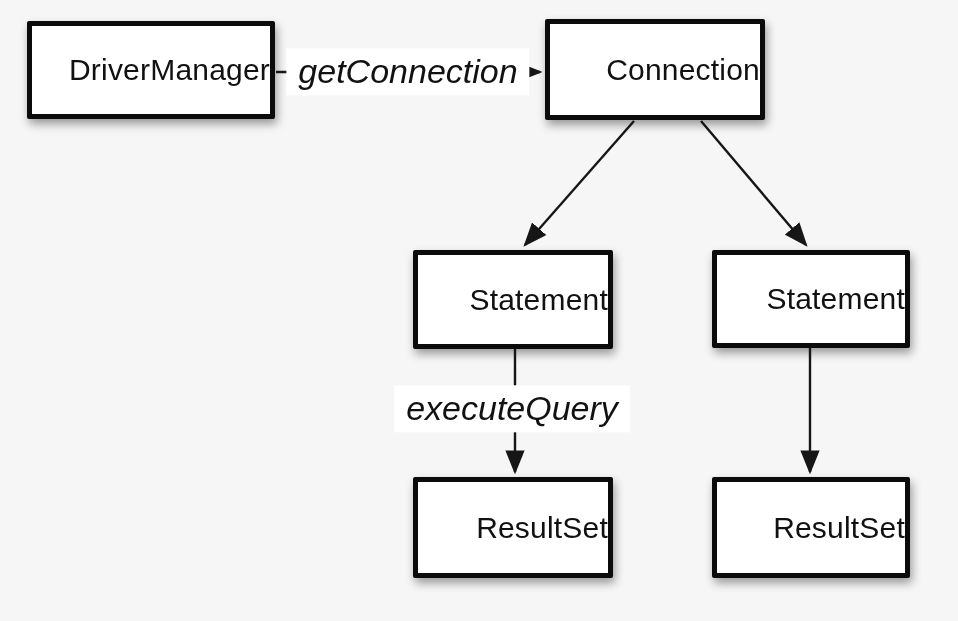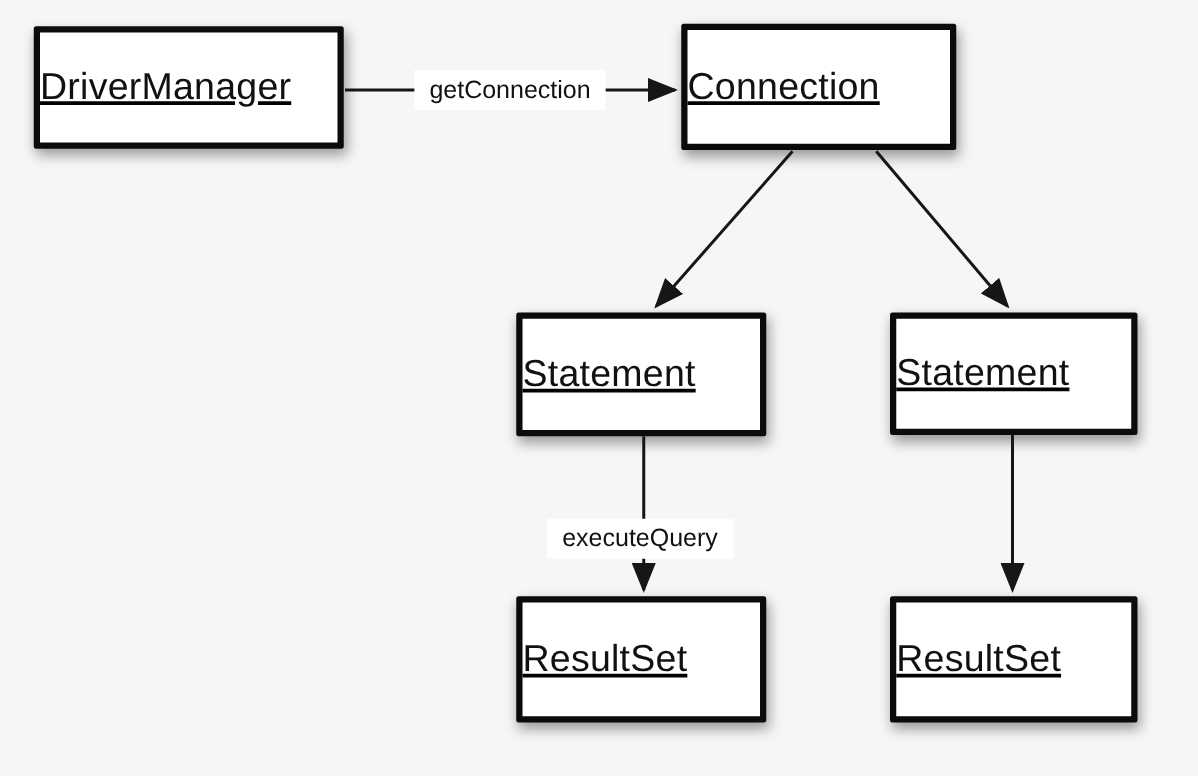--- a/index.html
+++ b/index.html
@@ -17,23 +17,22 @@
   }
   .node {
     position: absolute;
     box-sizing: border-box;
     background: var(--node-fill, #ffffff);
     border: 5px solid var(--node-border, #0b0b0b);
     border-radius: 2px;
     box-shadow: 2px 5px 10px rgba(0,0,0,0.38);
     display: flex;
     align-items: center;
-    justify-content: flex-start;
+    justify-content: flex-end;
     z-index: 1;
-    text-decoration: underline;
   }
   .node-label {
     font-size: 30px;
     color: var(--text, #111111);
     letter-spacing: 0.2px;
     white-space: nowrap;
   }
   #node-drivermanager   { left: 27px;  top: 21px;  width: 248px; height: 98px; }
   #node-connection      { left: 545px; top: 19px;  width: 220px; height: 101px; }
   #node-statement-left  { left: 413px; top: 250px; width: 200px; height: 99px; }
@@ -51,29 +50,30 @@
   .edge-line {
     stroke: var(--edge, #161616);
     stroke-width: 2.4;
     fill: none;
   }
   .edge-label {
     position: absolute;
     transform: translate(-50%, -50%);
     background: var(--label-bg, #ffffff);
     color: var(--text, #111111);
-    font-size: 20px;
+    font-size: 34px;
+    font-style: italic;
     padding: 5px 12px;
     white-space: nowrap;
     z-index: 3;
     line-height: 1.1;
   }
   #edge-label-getconnection   { left: 408px; top: 72px;  }
   #edge-label-createstatement { left: 577px; top: 175px; }
-  #edge-label-executequery    { left: 512px; top: 431px; }
+  #edge-label-executequery    { left: 512px; top: 409px; }
 </style>
 </head>
 <body>
 
 <div id="canvas">
 
   <div class="node" id="node-drivermanager">
     <span class="node-label">DriverManager</span>
   </div>
   <div class="node" id="node-connection">

